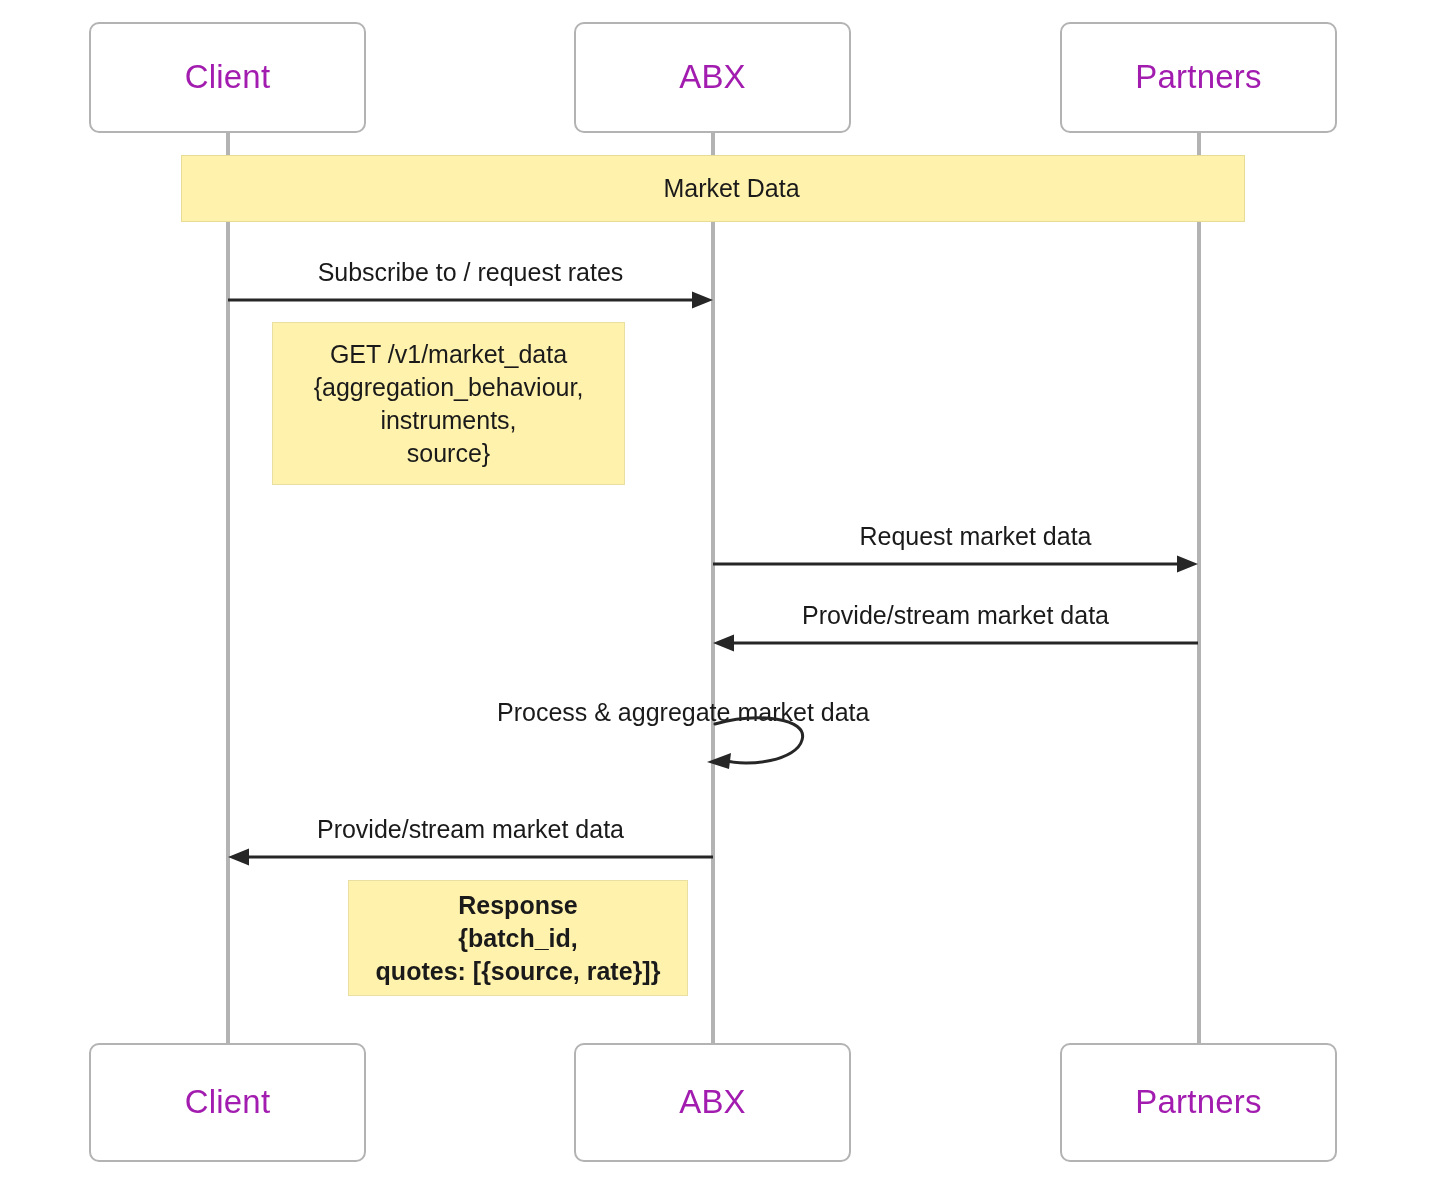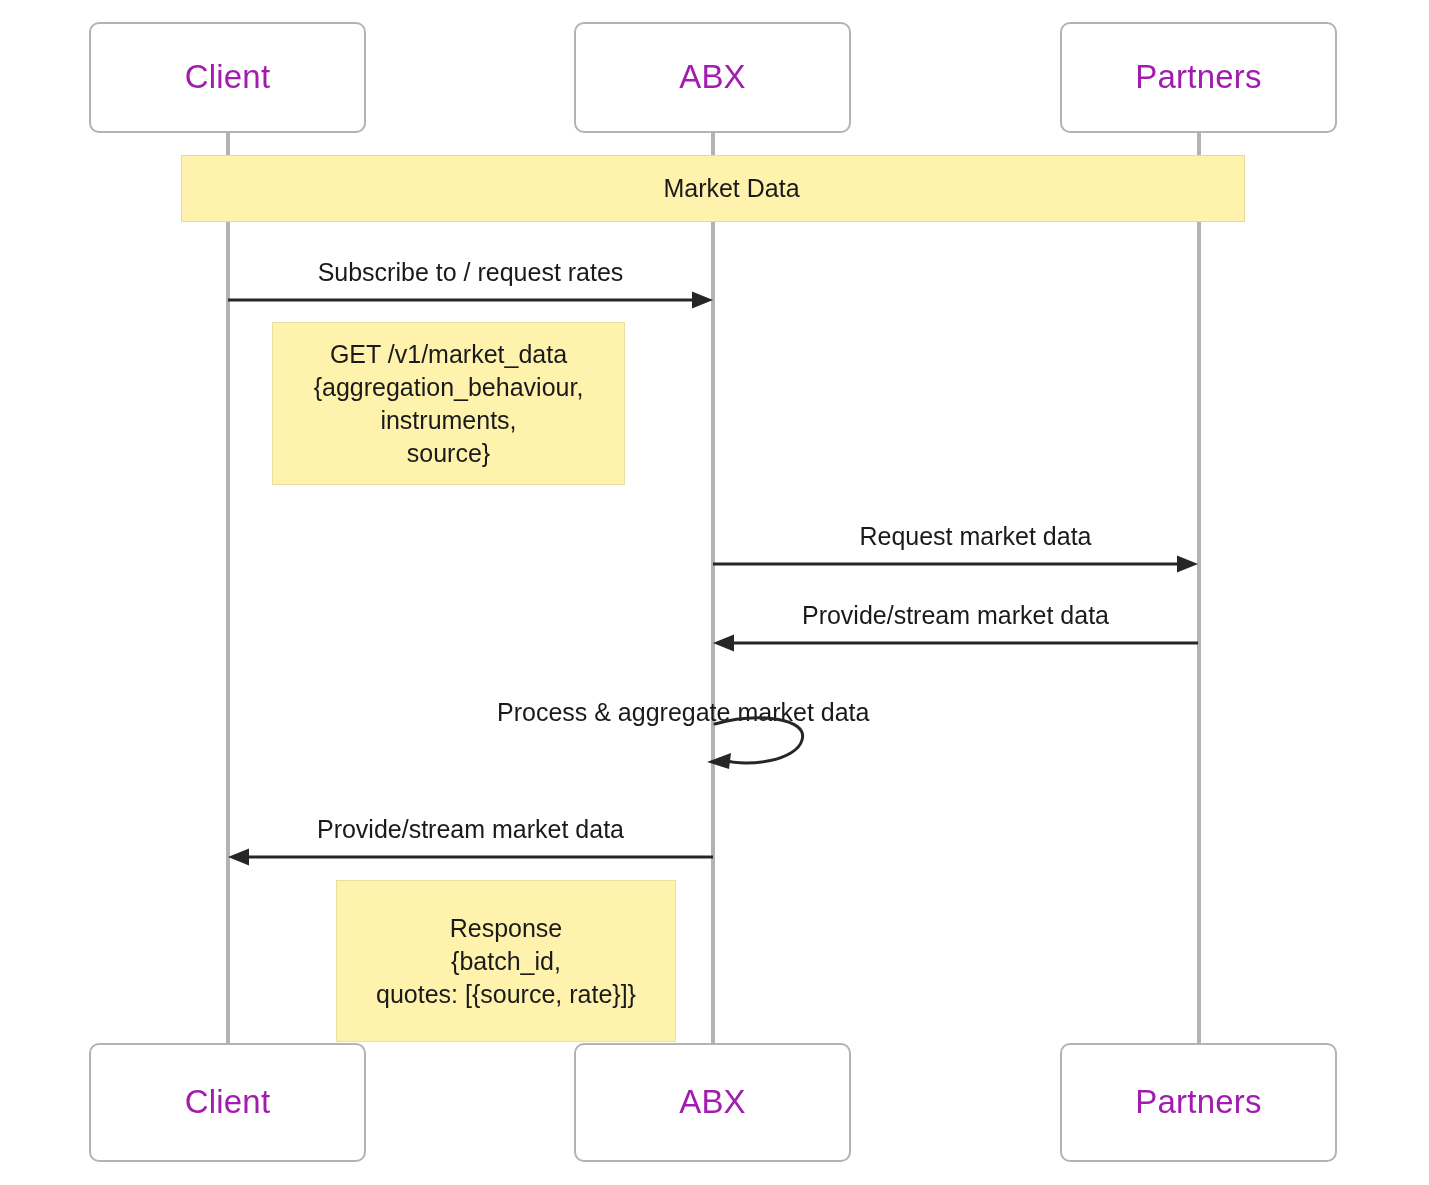--- a/index.html
+++ b/index.html
@@ -162,21 +162,21 @@
   </div>
 
   <div class="msg" style="left:226px; top:815px; width:489px; height:50px;">
     <div class="msg-label" style="left:0px; top:0px; width:489px;">Provide/stream market data</div>
     <svg width="489" height="22" style="position:absolute; left:0px; top:31px;">
       <line x1="15" y1="11" x2="487" y2="11" stroke="#262626" stroke-width="3"></line>
       <polygon points="2,11 23,2.5 23,19.5" fill="#262626"></polygon>
     </svg>
   </div>
 
-  <div class="note" style="left:336px; top:880px; width:340px; height:162px;">
+  <div class="note" style="left:348px; top:880px; width:340px; height:116px;font-weight:bold;">
     <span class="note-line">Response</span>
     <span class="note-line">{batch_id,</span>
     <span class="note-line">quotes: [{source, rate}]}</span>
   </div>
 
   <div class="actor-box" style="left:89px; top:1043px; width:277px; height:119px;">
     <span class="actor-label">Client</span>
   </div>
   <div class="actor-box" style="left:574px; top:1043px; width:277px; height:119px;">
     <span class="actor-label">ABX</span>

